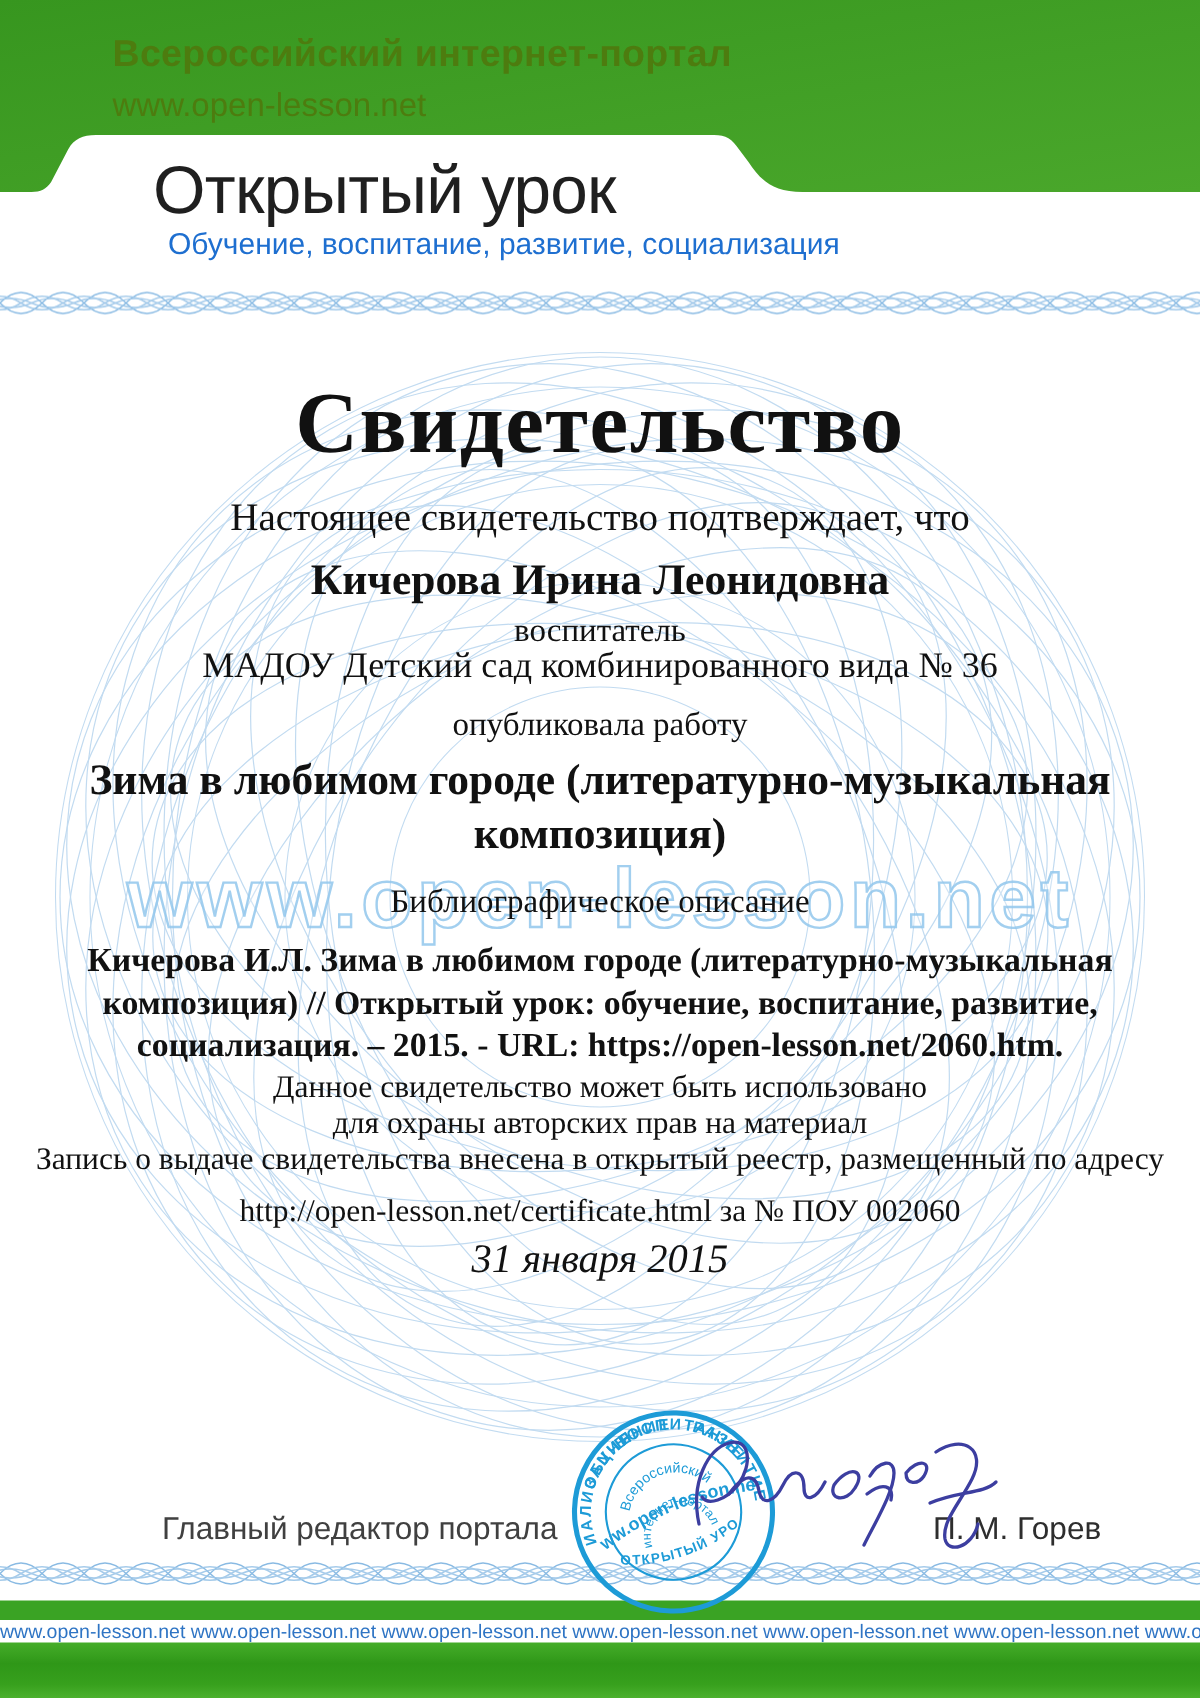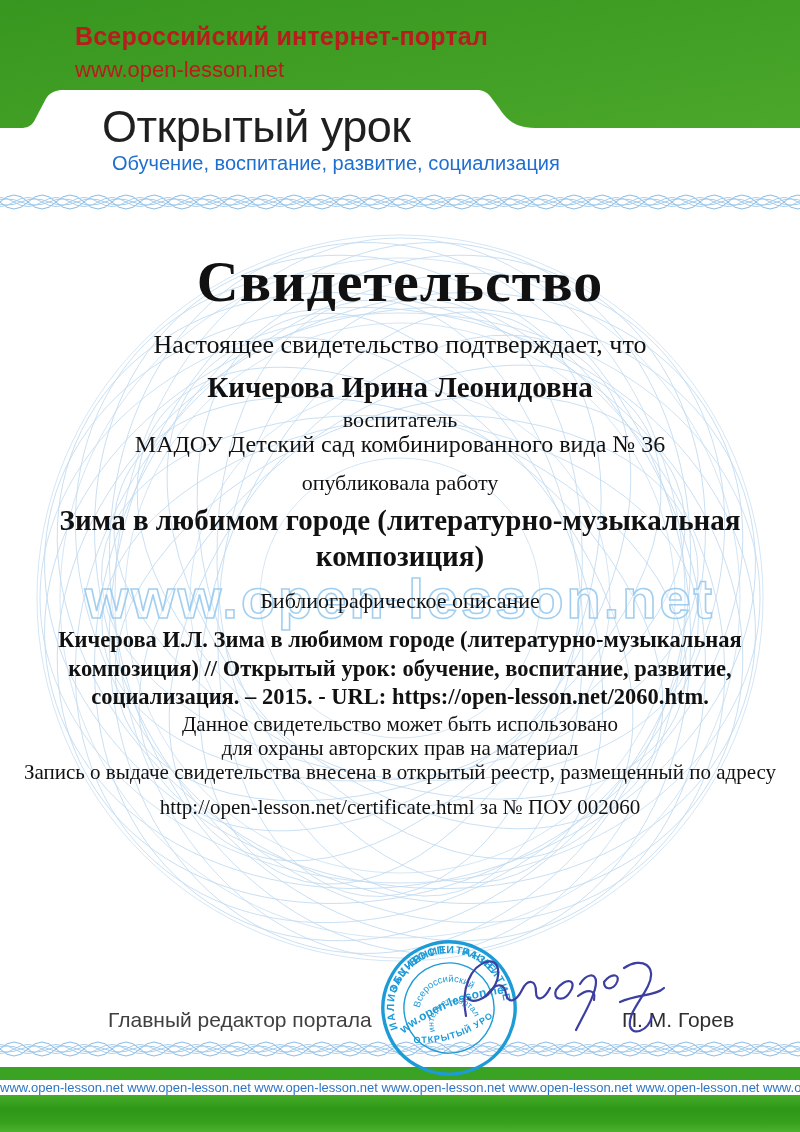--- a/index.html
+++ b/index.html
@@ -1,20 +1,20 @@
 <!DOCTYPE html>
 <html><head>
 <meta charset="utf-8">
 <style>
   html,body{margin:0;padding:0;background:#888;}
   .page{position:relative;width:800px;height:1132px;background:#ffffff;overflow:hidden;
         font-family:"Liberation Serif",serif;color:#111;margin:0 auto;}
   
   .hdr-svg{position:absolute;top:0;left:0;z-index:5;}
-  .hdr-text{position:absolute;left:75px;top:22px;z-index:6;color:#b91c1c;font-family:"Liberation Sans",sans-serif;}
+  .hdr-text{position:absolute;left:75px;top:22px;z-index:6;color:#4d7c0f;font-family:"Liberation Sans",sans-serif;}
   .hdr-title{font-size:25px;font-weight:bold;letter-spacing:.2px;}
   .hdr-url{font-size:22px;margin-top:6px;}
   .brand{position:absolute;left:102px;top:101px;z-index:6;font-family:"Liberation Sans",sans-serif;
          font-size:45px;color:#1f1f1f;letter-spacing:-.5px;}
   .tagline{position:absolute;left:112px;top:152px;z-index:6;font-family:"Liberation Sans",sans-serif;
            font-size:20px;color:#1e6fd0;}
   
   .band{position:absolute;left:0;z-index:1;}
   .rosette{position:absolute;left:18px;top:208px;z-index:1;}
   .watermark{position:absolute;left:0;top:566px;width:100%;text-align:center;z-index:2;
@@ -138,20 +138,21 @@
   <div class="cline c-name">Кичерова Ирина Леонидовна</div>
   <div class="cline c-org">МАДОУ Детский сад комбинированного вида № 36</div>
   <div class="cline c-action">опубликовала работу</div>
   <div class="cline c-work">Зима в любимом городе (литературно-музыкальная композиция)</div>
   <div class="cline c-blabel">Библиографическое описание</div>
   <div class="cline c-bib">Кичерова И.Л. Зима в любимом городе (литературно-музыкальная композиция) // Открытый урок: обучение, воспитание, развитие, социализация. – 2015. - URL: https://open-lesson.net/2060.htm.</div>
   <div class="cline c-use1">Данное свидетельство может быть использовано</div>
   <div class="cline c-use2">для охраны авторских прав на материал</div>
   <div class="cline c-reg1">Запись о выдаче свидетельства внесена в открытый реестр, размещенный по адресу</div>
   <div class="cline c-reg2">http://open-lesson.net/certificate.html за № ПОУ 002060</div>
+  <div class="cline c-date">31 января 2015</div>
 
   <div class="role">Главный редактор портала</div>
   <div class="editor">П. М. Горев</div>
 
   <svg class="stamp" width="176" height="176" viewBox="-88 -88 176 176">
     <defs>
       <path id="ringP" d="M-55,0 A55,55 0 1 1 55,0 A55,55 0 1 1 -55,0"></path>
       <path id="arc1" d="M-32,6 A32,32 0 0 1 32,6"></path>
       <path id="arc2" d="M-21,17 A21,21 0 0 1 21,17"></path>
       <path id="urlP" d="M-56,10 Q0,-9 56,5"></path>

